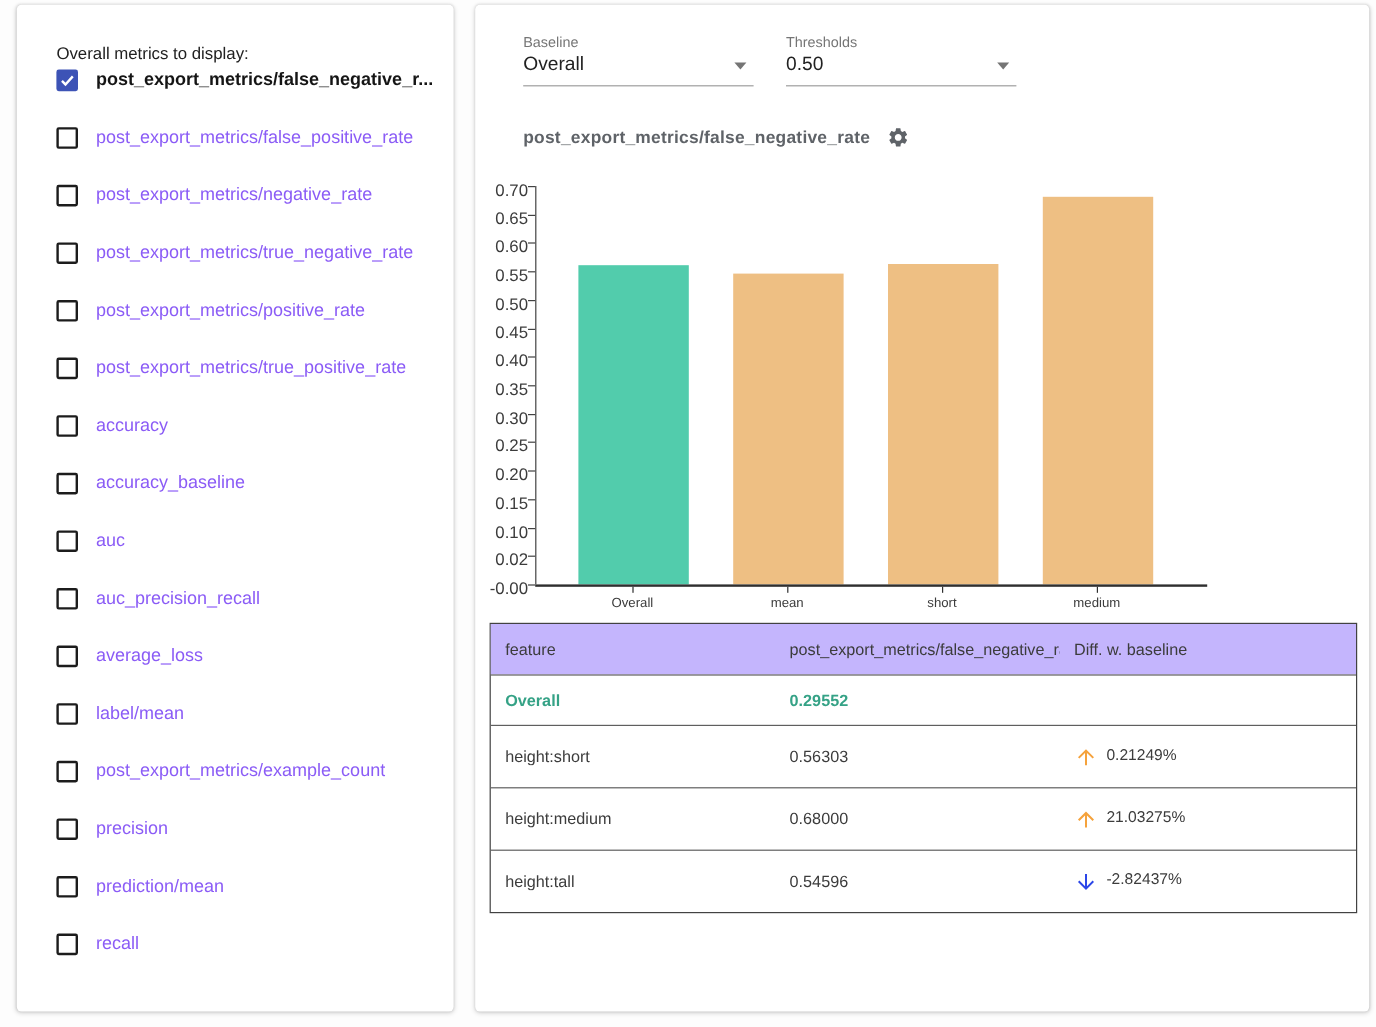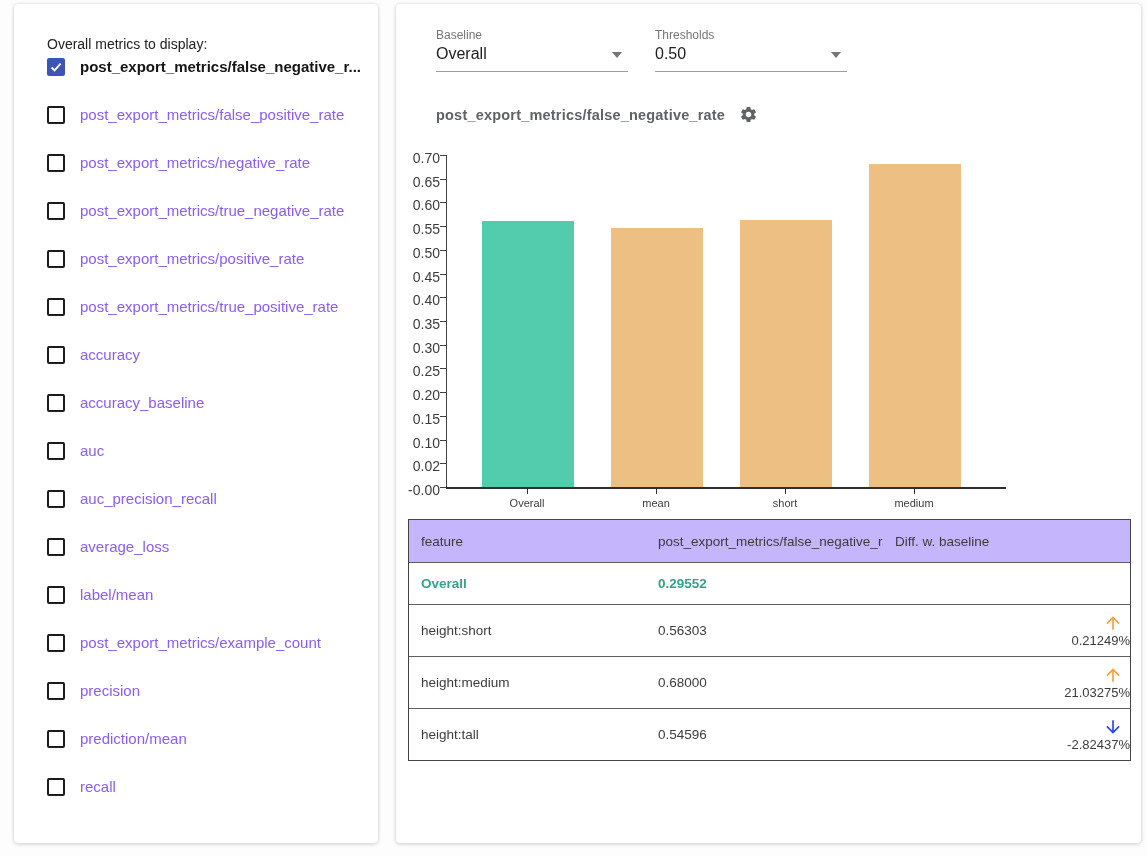--- a/index.html
+++ b/index.html
@@ -51,21 +51,21 @@
   .xlabel { position:absolute; top:346px; width:120px; text-align:center; font-size:11px; color:#3c3c3c; }
 
   
   #metric-table { position:absolute; left:12px; top:515px; width:723px; border:1px solid #424242; background:#fff; }
   .t-row { display:grid; grid-template-columns:237px 237px 1fr; align-items:center; }
   .t-head { height:42px; background:#c4b5fd; color:#5f6368; font-size:13.5px; }
   .t-cell { padding-left:12px; font-size:13.5px; color:#3c3c3c; overflow:hidden; white-space:nowrap; }
   .t-data { height:52px; border-top:1px solid #5f5f5f; }
   .t-data.baseline-row { height:42px; }
   .baseline-row .t-cell { color:#35a286; font-weight:bold; }
-  .diff-cell { display:flex; align-items:flex-end;flex-direction:column; }
+  .diff-cell { display:flex; align-items:flex-start; }
   .diff-cell svg { width:20px; height:20px; margin-right:7px; }
   .diff-text { font-size:13px; color:#3c3c3c; }
 </style>
 </head>
 <body>
 
 <div id="stage">
 
   <div id="left-card" class="card">
     <div class="sidebar-title">Overall metrics to display:</div>

